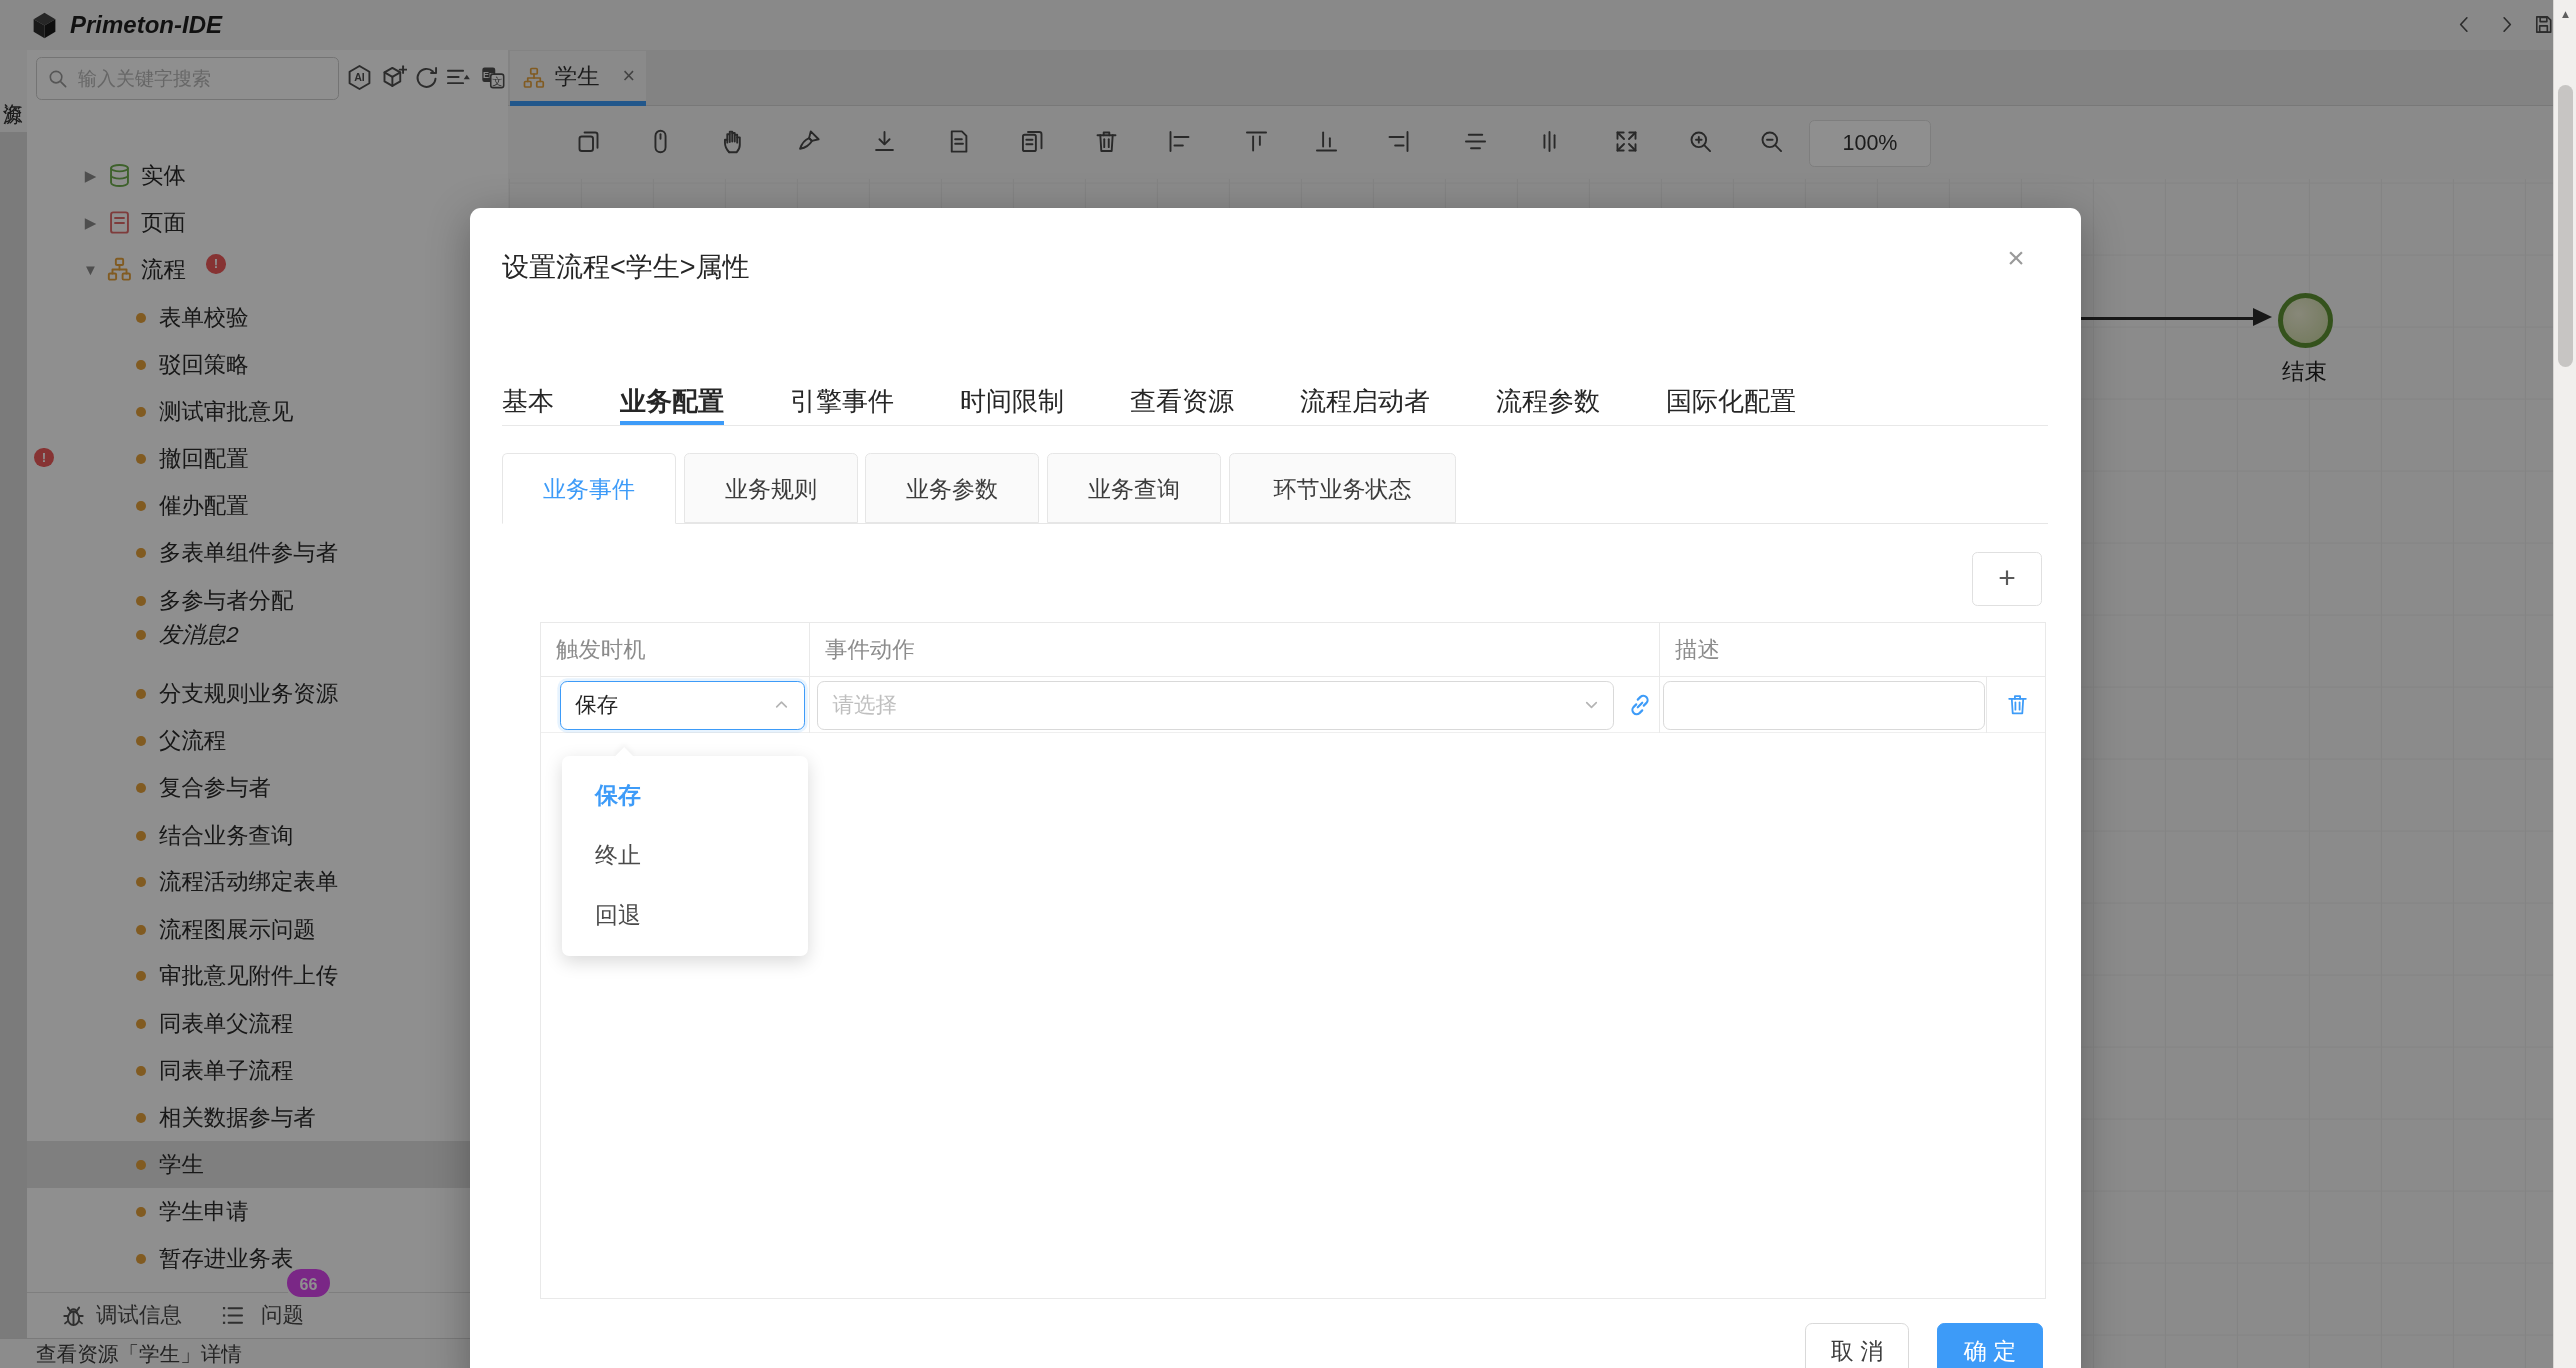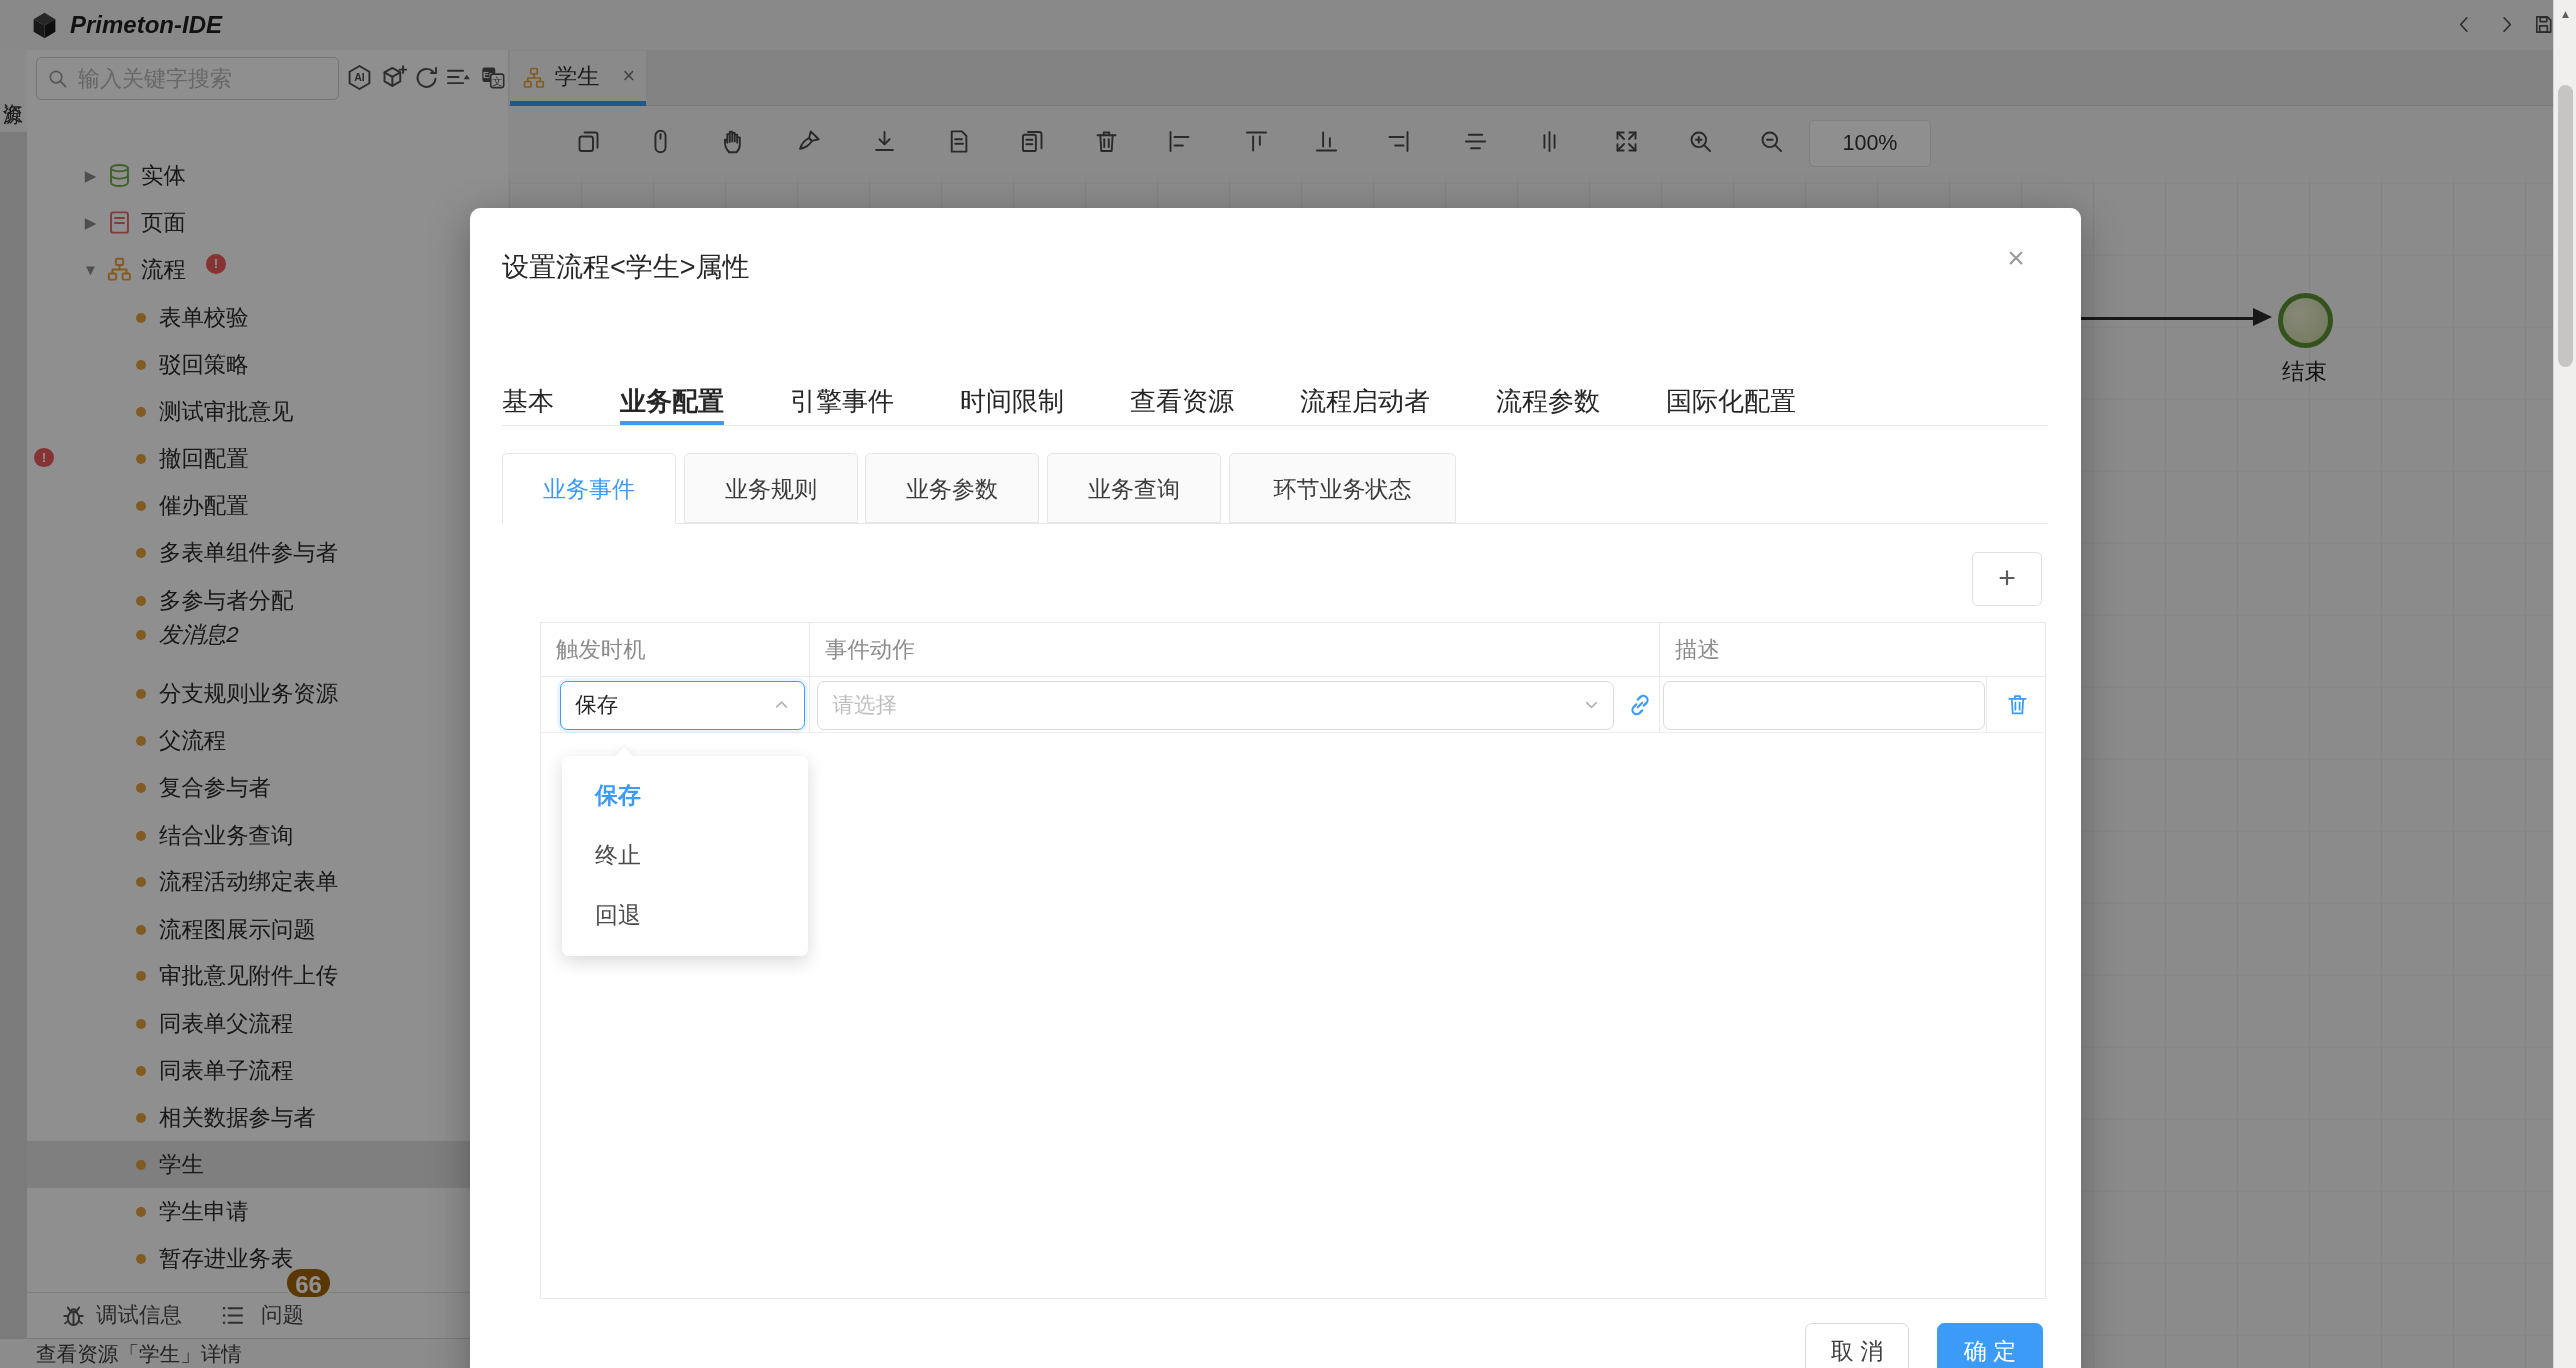--- a/index.html
+++ b/index.html
@@ -16,41 +16,41 @@
   .tb-nav{top:13.4px;width:23px;height:23px;color:#4f4f4f;}
 
   .activity{left:0;top:50px;width:27px;height:1288px;background:#dcdcdc;}
   .activity .tabon{left:0;top:0;width:27px;height:82px;background:#f7f7f7;
     display:flex;align-items:center;justify-content:center;font-size:19.7px;color:#333;
     writing-mode:vertical-rl;text-orientation:upright;letter-spacing:3.6px;}
 
   .sidebar{left:27px;top:50px;width:481px;height:1288px;background:#ffffff;border-right:0.9px solid #d6d6d6;}
   .search-box{left:9px;top:7.2px;width:301px;height:41px;border:0.9px solid #cfcfcf;border-radius:5.4px;background:#fff;}
   .search-box input{position:absolute;left:39px;top:1.8px;width:251px;height:36px;border:none;outline:none;
-    font-size:22px;color:#8b5cf6;background:transparent;font-family:inherit;}
+    font-size:19px;color:#8b5cf6;background:transparent;font-family:inherit;}
   .search-box input::placeholder{color:#b8b8b8;}
   .search-ic{left:9px;top:9px;width:23px;height:23px;color:#9a9a9a;}
   .sb-hicon{top:14.3px;width:27px;height:27px;color:#4f4f4f;cursor:pointer;}
 
   .tree{left:0;top:55px;width:481px;height:1186px;overflow:hidden;}
   .t-row{position:absolute;left:0;width:481px;height:47px;line-height:47px;font-size:22.4px;color:#2b2b2b;cursor:pointer;white-space:nowrap;}
   .t-row.selected{background:#e2e2e2;}
   .t-caret{position:absolute;left:52px;top:0;width:23px;font-size:15px;color:#8c8c8c;text-align:center;}
   .t-icon{position:absolute;left:79px;top:9.8px;width:27px;height:27px;}
   .t-dot{position:absolute;left:109px;top:19px;width:9.8px;height:9.8px;border-radius:50%;background:#e6a23c;}
   .t-label-root{position:absolute;left:114px;}
   .t-label-child{position:absolute;left:132px;}
   .err-badge{display:inline-block;vertical-align:middle;margin-left:7.2px;margin-top:-5.4px;width:19.7px;height:19.7px;border-radius:50%;
     background:#ef5b5b;color:#fff;font-size:13.4px;font-weight:bold;line-height:19.7px;text-align:center;}
 
   .sb-footer{left:0;top:1242px;width:481px;height:45px;border-top:0.9px solid #e0e0e0;background:#fff;}
   .sbf-item{top:8px;height:29px;line-height:29px;font-size:21.5px;color:#4a4a4a;cursor:pointer;}
   .sbf-ic{top:9px;width:27px;height:27px;color:#555;}
-  .count-badge{left:258px;top:1217px;min-width:47px;height:32px;border-radius:16px;background:#a16207;border:2.7px solid #fff;
-    color:#fff;font-size:24px;font-weight:bold;line-height:32px;text-align:center;padding:0 7.2px;box-sizing:border-box;}
+  .count-badge{left:258px;top:1217px;min-width:47px;height:32px;border-radius:16px;background:#d946ef;border:2.7px solid #fff;
+    color:#fff;font-size:16px;font-weight:bold;line-height:32px;text-align:center;padding:0 7.2px;box-sizing:border-box;}
 
   .statusbar{left:0;top:1338px;width:2553px;height:30px;background:#fafafa;border-top:0.9px solid #d9d9d9;}
   .statusbar span{position:absolute;left:36px;line-height:29.5px;font-size:20.6px;color:#3d3d3d;}
 
   .tabbar{left:508px;top:50px;width:2045px;height:55px;background:#eaeaea;border-bottom:0.9px solid #d6d6d6;}
   .etab{left:1.8px;top:0.9px;width:136px;height:55px;background:#f6f6f6;cursor:pointer;}
   .etab .flowic{position:absolute;left:12.5px;top:15px;width:24px;height:24px;color:#e6a23c;}
   .etab .lbl{position:absolute;left:45px;line-height:51px;font-size:22.4px;color:#333;}
   .etab .cls{position:absolute;right:10.7px;top:0;line-height:51px;font-size:21.5px;color:#777;}
   .etab .uline{position:absolute;left:0;bottom:0;width:100%;height:4.5px;background:#3d9bf8;}

